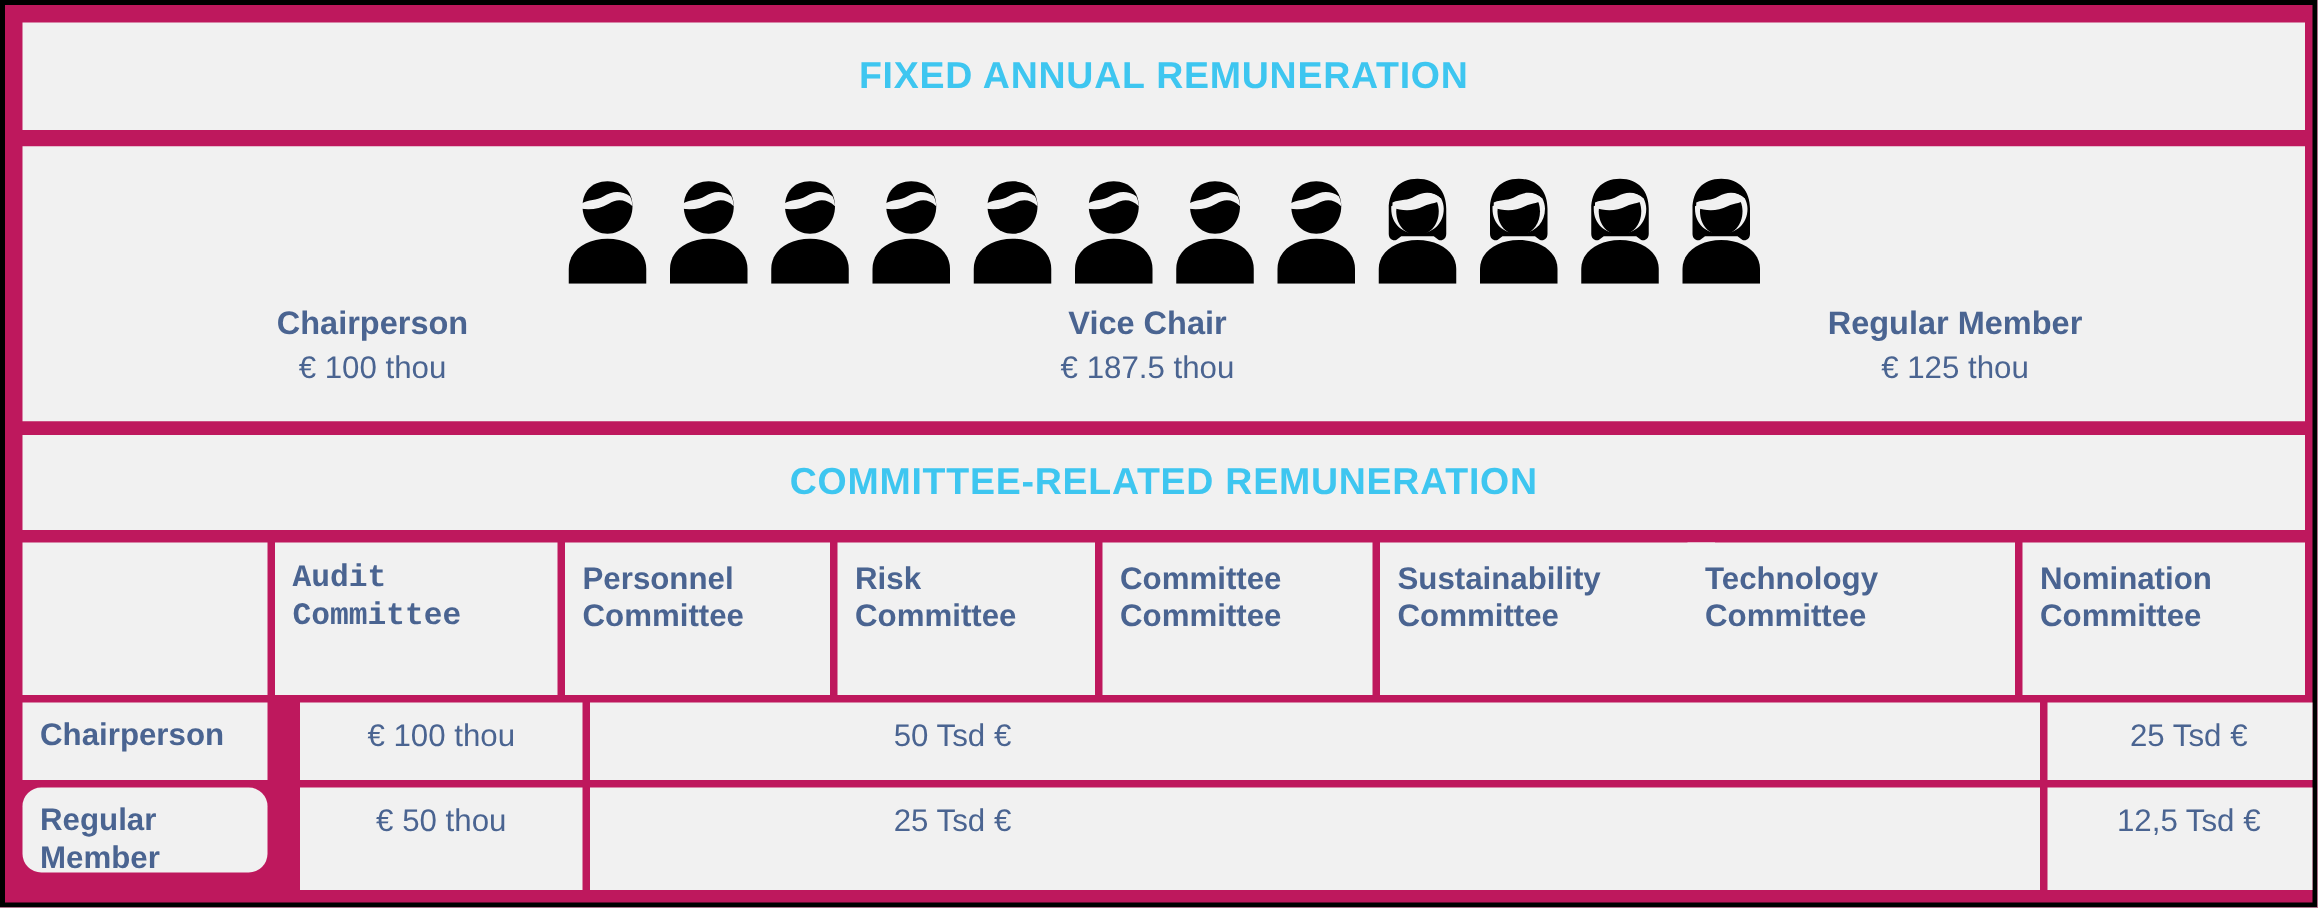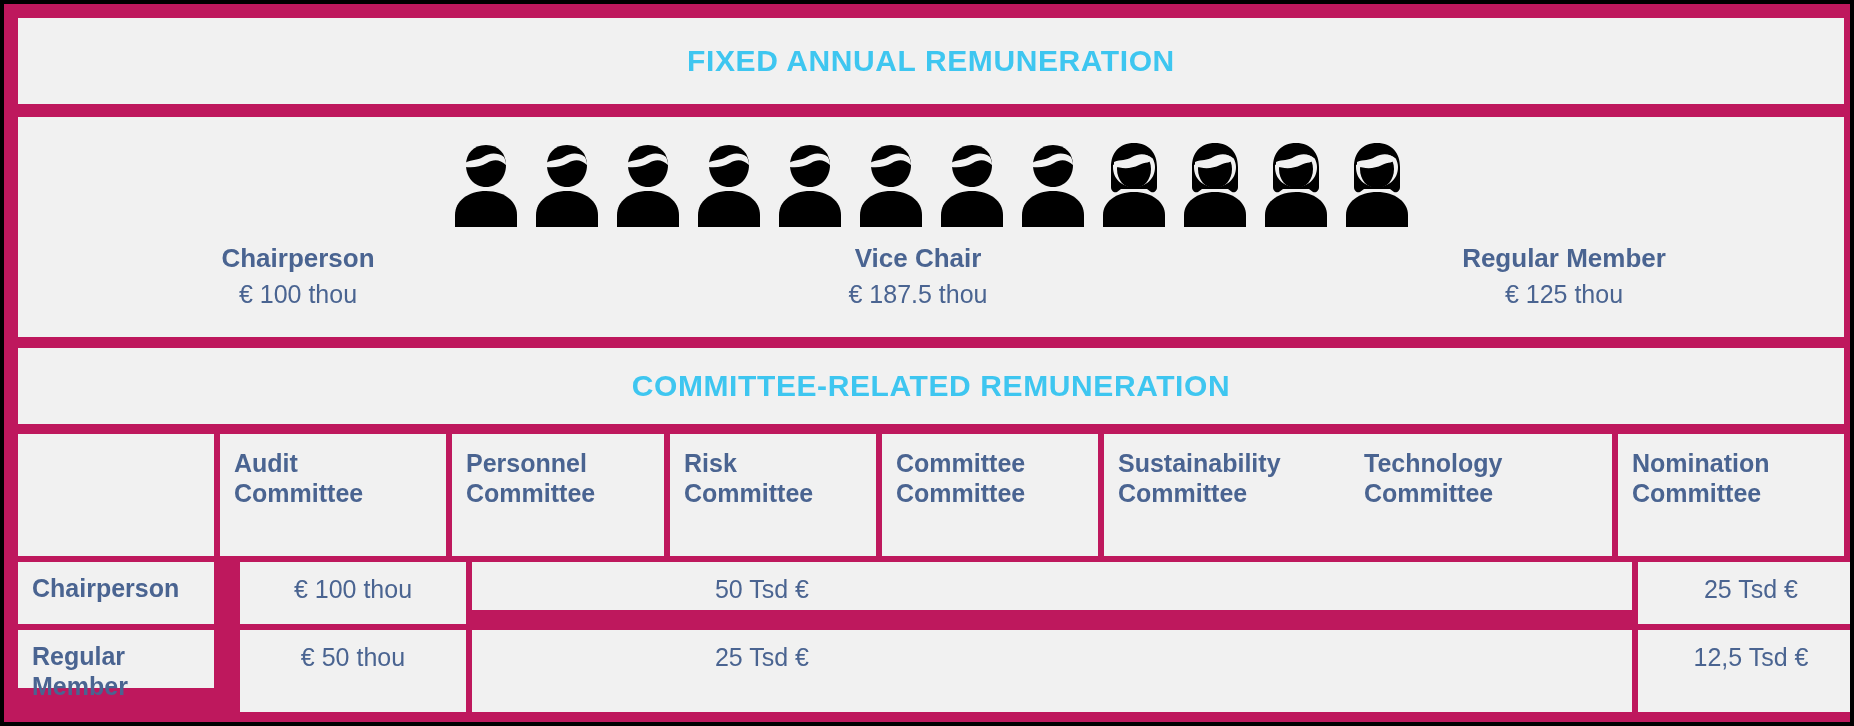--- a/index.html
+++ b/index.html
@@ -256,21 +256,21 @@
 
   <div class="panel section-banner" id="committee-banner" style="left:14px; top:344px; width:1826px; height:76px;">
     <span class="section-title">COMMITTEE-RELATED REMUNERATION</span>
   </div>
 
   <div id="table-area">
 
     <div class="trow" style="top:0; height:122px;">
       <div class="cell hcell" style="left:0px;    width:196px; height:122px;"></div>
 
-      <div class="cell hcell" style="left:202px;  width:226px; height:122px;">
+      <div class="cell hcell" style="left:202px;  width:226px; height:122px;font-family:Liberation Mono, monospace;">
         <div>Audit</div>
         <div>Committee</div>
       </div>
 
       <div class="cell hcell" style="left:434px;  width:212px; height:122px;">
         <div>Personnel</div>
         <div>Committee</div>
       </div>
 
       <div class="cell hcell" style="left:652px;  width:206px; height:122px;">
@@ -301,31 +301,31 @@
 
     <div class="trow" style="top:128px; height:62px;">
       <div class="cell rowhead" style="left:0px; width:196px; height:62px;">
         <div>Chairperson</div>
       </div>
 
       <div class="cell valcell" style="left:202px; width:226px; height:62px;">
         <span>€ 100 thou</span>
       </div>
 
-      <div class="cell valcell" style="left:434px; width:1160px; height:48px;">
+      <div class="cell valcell" style="left:434px; width:1160px; height:62px;">
         <span style="position:relative; left:-290px;">50 Tsd €</span>
       </div>
 
       <div class="cell valcell" style="left:1600px; width:226px; height:62px;">
         <span>25 Tsd €</span>
       </div>
     </div>
 
     <div class="trow" style="top:196px; height:82px;">
-      <div class="cell rowhead" style="left:0px; width:196px; height:58px;">
+      <div class="cell rowhead" style="left:0px; width:196px; height:68px;border-radius:15px;">
         <div>Regular</div>
         <div>Member</div>
       </div>
 
       <div class="cell valcell" style="left:202px; width:226px; height:82px;">
         <span>€ 50 thou</span>
       </div>
 
       <div class="cell valcell" style="left:434px; width:1160px; height:82px;">
         <span style="position:relative; left:-290px;">25 Tsd €</span>

